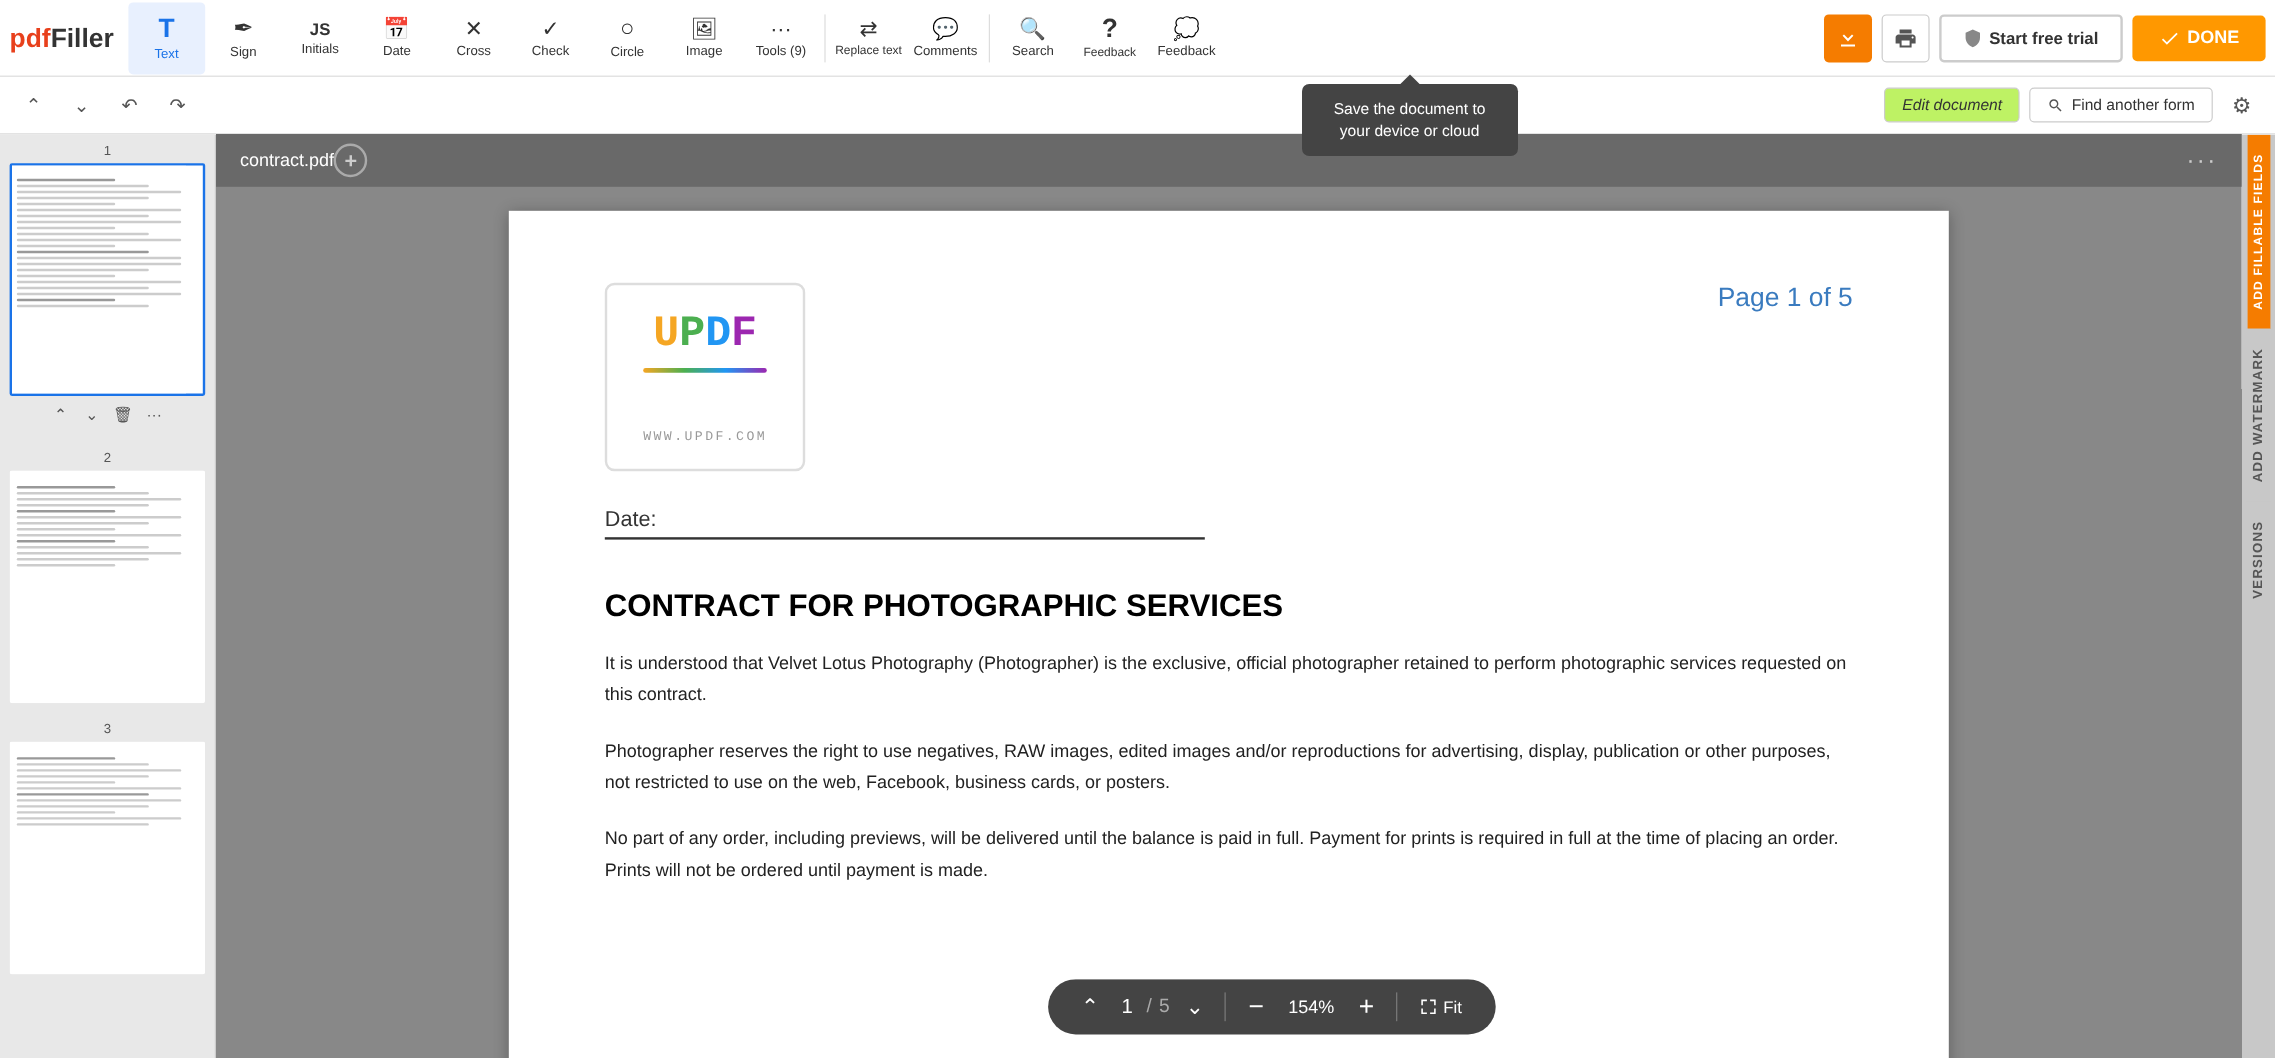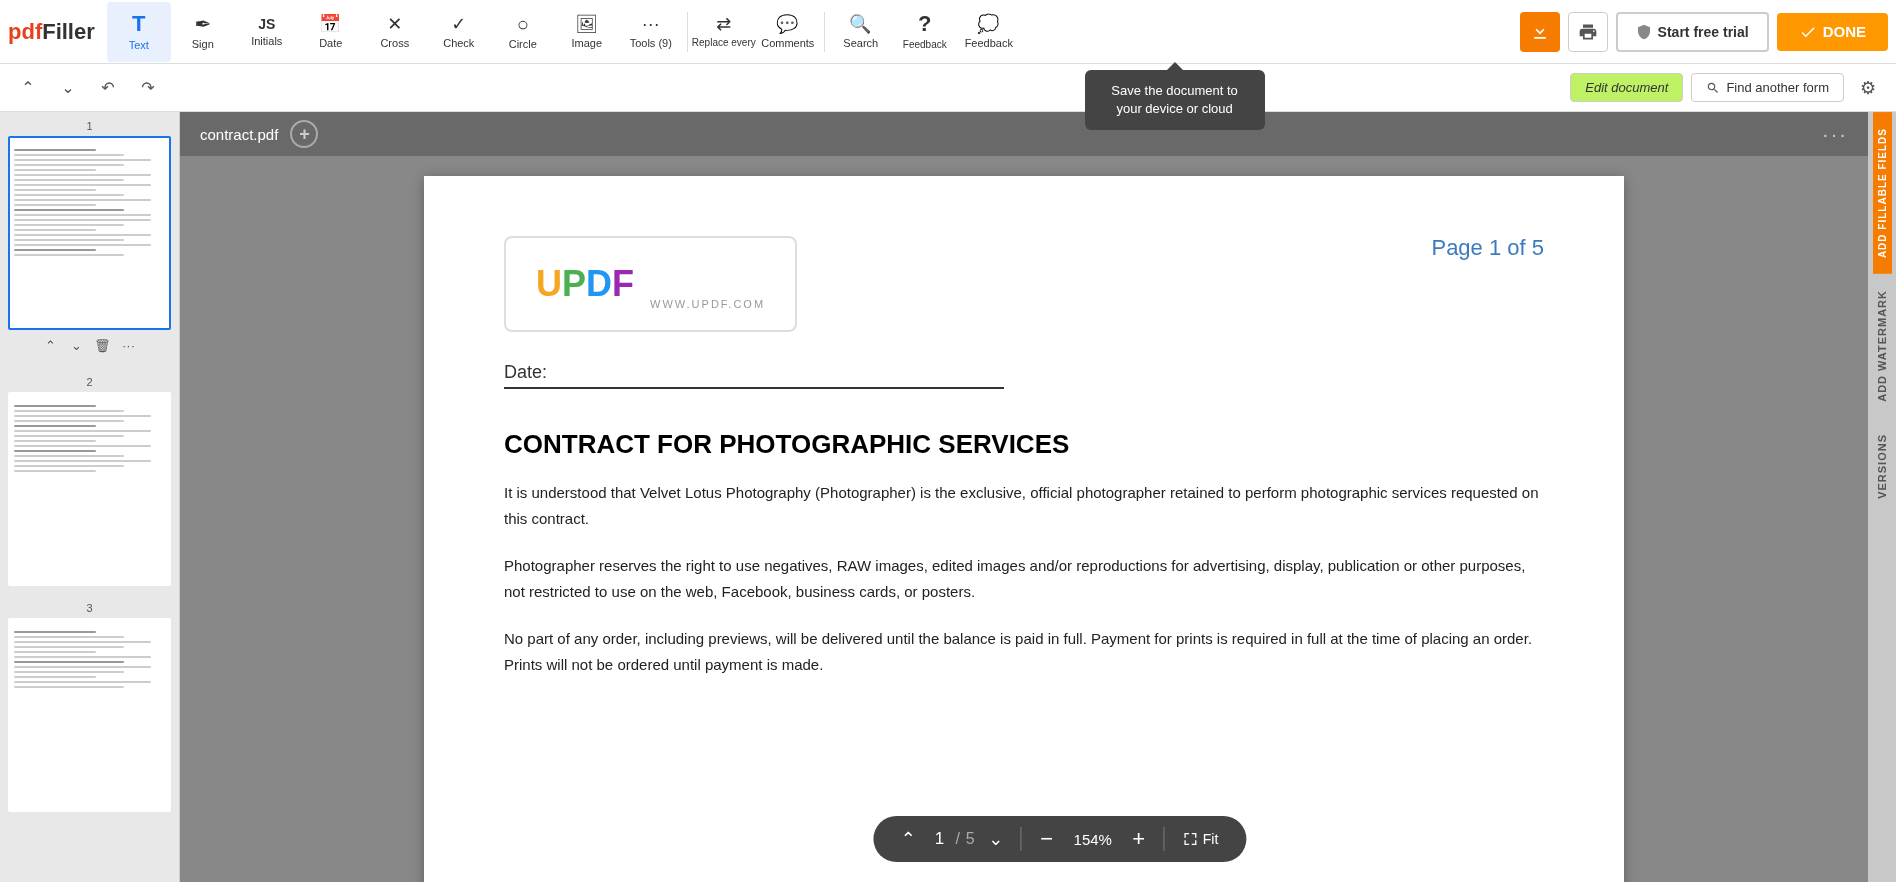--- a/index.html
+++ b/index.html
@@ -232,21 +232,20 @@
       align-items: center;
     }
     #doc-header {
       width: 100%;
       background: #696969;
       display: flex;
       align-items: center;
       padding: 8px 20px;
       color: #fff;
       font-size: 14px;
-      gap: 12px;
     }
     .doc-filename { font-size: 15px; color: #fff; }
     .doc-add-btn {
       width: 28px; height: 28px;
       border: 2px solid #aaa; border-radius: 50%;
       background: none; cursor: pointer;
       color: #ccc; font-size: 18px; font-weight: bold;
       display: flex; align-items: center; justify-content: center;
     }
     .doc-more-btn {
@@ -266,23 +265,24 @@
     .updf-logo-area {
       display: flex;
       align-items: center;
       margin-bottom: 30px;
     }
     .updf-logo-box {
       border: 2px solid #ddd;
       border-radius: 8px;
       padding: 20px 30px;
       display: inline-flex;
-      flex-direction: row;
+      flex-direction: column;
       align-items: center;
       gap: 8px;
+      font-family: Liberation Mono, monospace;
     }
     .updf-title {
       font-size: 36px;
       font-weight: 900;
     }
     .updf-u { color: #f5a623; }
     .updf-p { color: #4caf50; }
     .updf-d { color: #2196f3; }
     .updf-f { color: #9c27b0; }
     .updf-rainbow {
@@ -440,21 +440,21 @@
   </div>
   <div class="tool-btn">
     <span class="icon" style="font-size:18px;">···</span>
     <span>Tools (9)</span>
   </div>
 
   <div class="toolbar-sep"></div>
 
   <div class="tool-btn">
     <span class="icon" style="font-size:18px;">⇄</span>
-    <span style="font-size:10px;">Replace every</span>
+    <span style="font-size:10px;">Replace text</span>
   </div>
   <div class="tool-btn">
     <span class="icon" style="font-size:18px;">💬</span>
     <span>Comments</span>
   </div>
 
   <div class="toolbar-sep"></div>
 
   <div class="tool-btn">
     <span class="icon" style="font-size:18px;">🔍</span>

